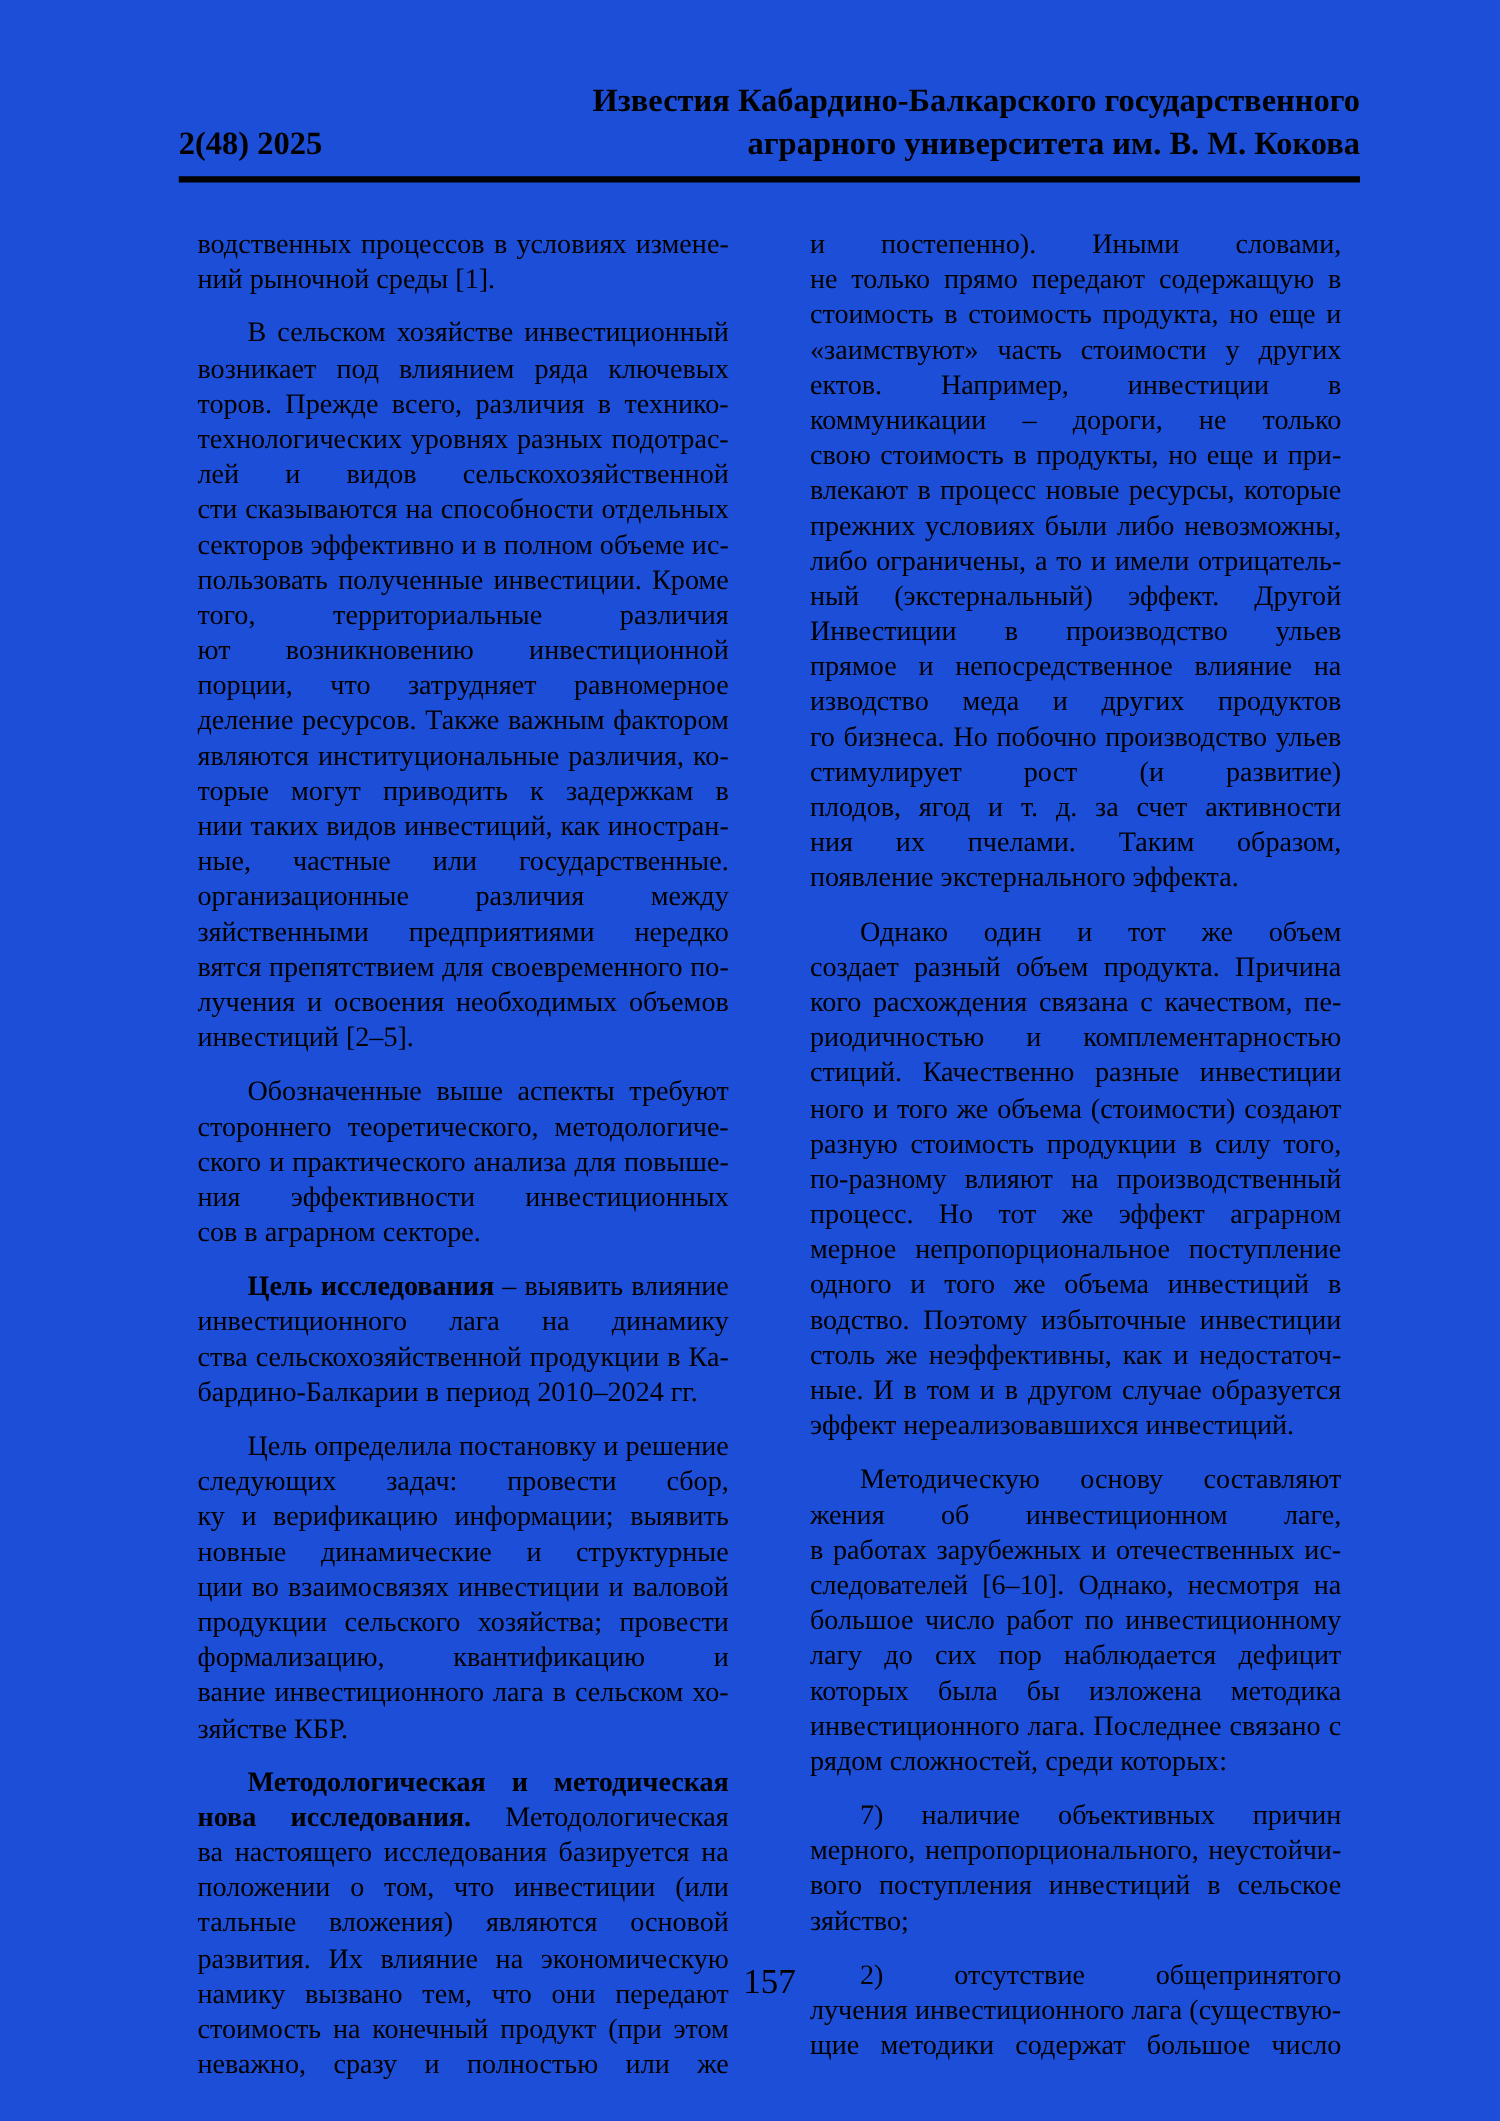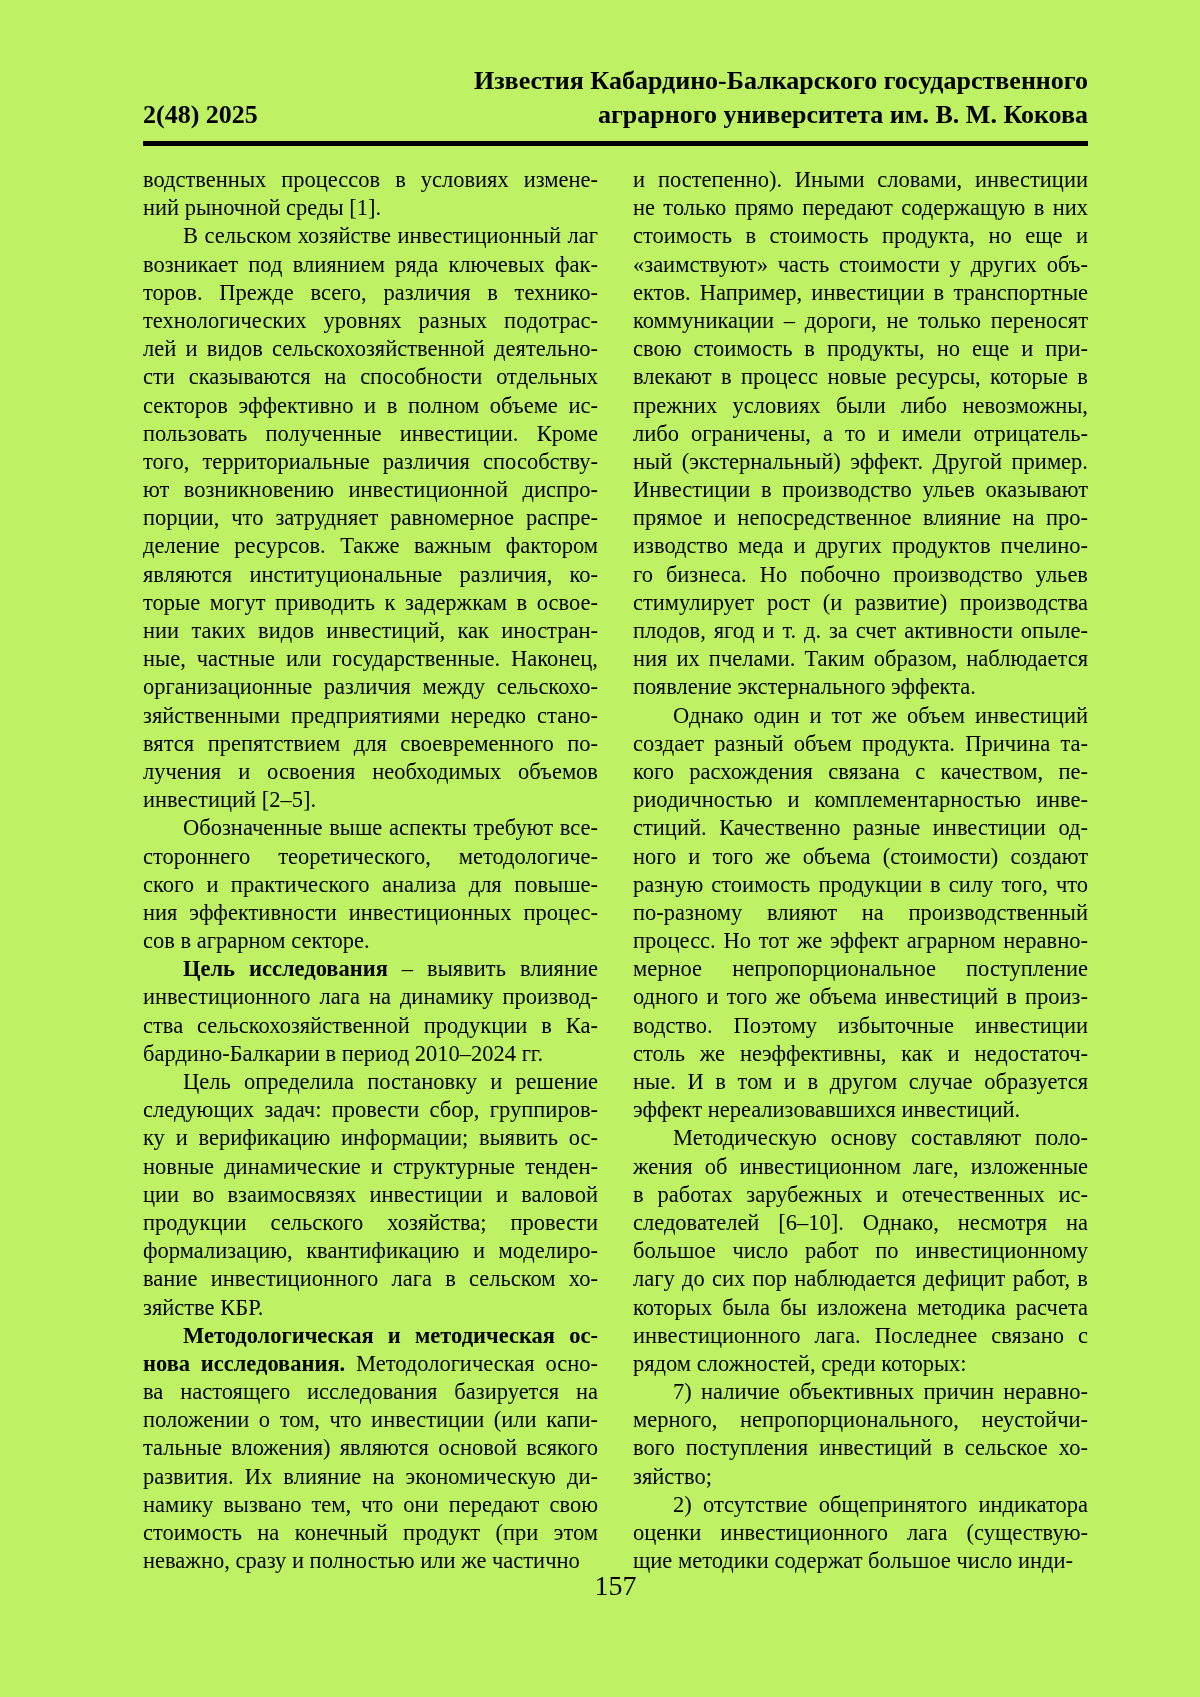--- a/index.html
+++ b/index.html
@@ -1,20 +1,20 @@
 <!DOCTYPE html>
 <html lang="ru"><head>
 <meta charset="utf-8">
 <style>
   html, body { margin: 0; padding: 0; background: #ffffff; }
   .page {
     position: relative;
     width: 1200px;
     height: 1697px;
-    background: #bef264;
+    background: #1d4ed8;
     color: #000000;
     font-family: "Liberation Serif", serif;
     overflow: hidden;
   }
   .content {
     position: absolute;
     left: 143px;
     top: 0;
     width: 945px;
   }
@@ -42,21 +42,21 @@
   .columns {
     display: flex;
     gap: 35px;
     margin-top: 20px;
   }
   .col {
     width: 455px;
     font-size: 22.5px;
     line-height: 28.2px;
   }
-  .para { margin: 0; }
+  .para { margin: 15px; }
   .line {
     height: 28.2px;
     overflow: hidden;
     text-align: justify;
     text-align-last: justify;
   }
   .line.last { text-align-last: left; }
   .line.indent { text-indent: 40px; }
   .page-number {
     position: absolute;
@@ -199,21 +199,21 @@
             <div class="line last"><span>рядом сложностей, среди которых:</span></div>
           </div>
           <div class="para">
             <div class="line indent"><span>7) наличие объективных причин неравно-</span></div>
             <div class="line"><span>мерного, непропорционального, неустойчи-</span></div>
             <div class="line"><span>вого поступления инвестиций в сельское хо-</span></div>
             <div class="line last"><span>зяйство;</span></div>
           </div>
           <div class="para">
             <div class="line indent"><span>2) отсутствие общепринятого индикатора</span></div>
-            <div class="line"><span>оценки инвестиционного лага (существую-</span></div>
+            <div class="line"><span>лучения инвестиционного лага (существую-</span></div>
             <div class="line last"><span>щие методики содержат большое число инди-</span></div>
           </div>
         </div>
     </div>
 
     <div class="page-number">157</div>
 
   </div>
 </div>
 

